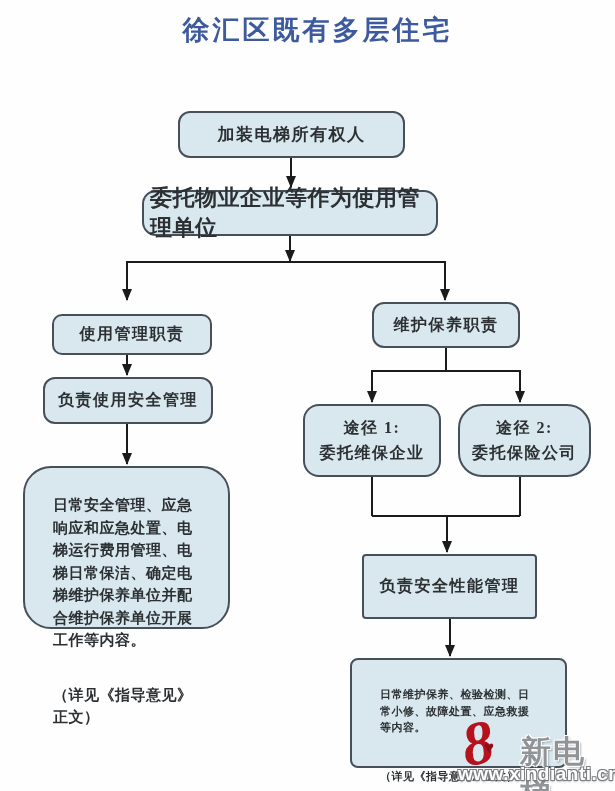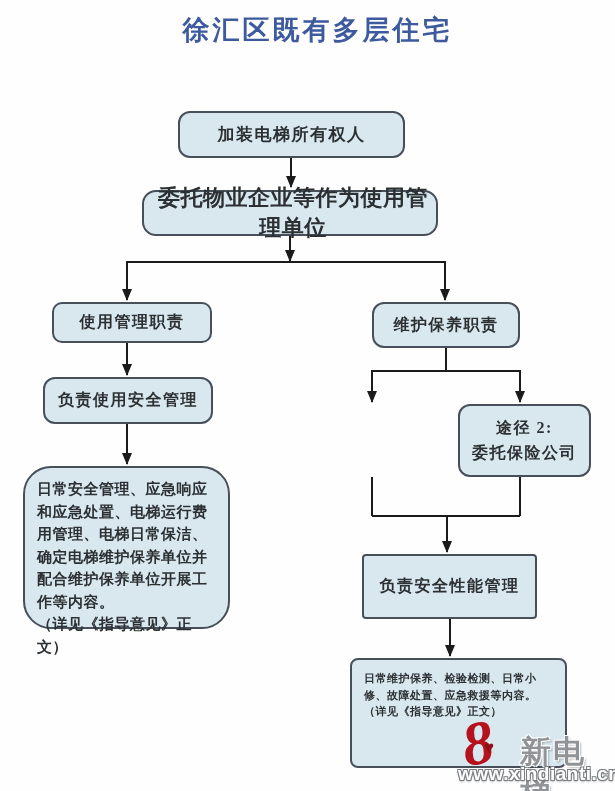--- a/index.html
+++ b/index.html
@@ -39,43 +39,42 @@
   .node {
     position: absolute;
     box-sizing: border-box;
     background: var(--box-fill, #d8e8ee);
     border: 2px solid var(--box-border, #47505a);
     color: var(--box-text, #2c3033);
     display: flex;
     flex-direction: column;
     align-items: center;
     justify-content: center;
-    text-align: center;
     font-family: "Liberation Serif", "DejaVu Serif", serif;
     font-weight: bold;
     letter-spacing: 1.5px;
   }
   .n-owner    { left: 178px; top: 111px; width: 227px; height: 47px; border-radius: 12px; font-size: 17px; }
   .n-entrust  { left: 142px; top: 190px; width: 296px; height: 46px; border-radius: 14px; font-size: 22px; letter-spacing: 0.5px; padding-left: 6px; }
-  .n-useduty  { left:  52px; top: 302px; width: 160px; height: 41px; border-radius: 10px; font-size: 16px; }
+  .n-useduty  { left:  52px; top: 314px; width: 160px; height: 41px; border-radius: 10px; font-size: 16px; }
   .n-mntduty  { left: 372px; top: 302px; width: 148px; height: 46px; border-radius: 12px; font-size: 16px; }
   .n-usesafe  { left:  43px; top: 377px; width: 170px; height: 47px; border-radius: 12px; font-size: 16px; }
   .n-path1    { left: 303px; top: 404px; width: 138px; height: 73px; border-radius: 16px; font-size: 16px; line-height: 1.55; }
-  .n-path2    { left: 458px; top: 404px; width: 133px; height: 73px; border-radius: 12px; font-size: 16px; line-height: 1.55; }
+  .n-path2    { left: 458px; top: 404px; width: 133px; height: 73px; border-radius: 24px; font-size: 16px; line-height: 1.55; }
   .n-perf     { left: 362px; top: 554px; width: 175px; height: 65px; border-radius: 4px; font-size: 16px; }
   .node.big {
     align-items: flex-start;
     justify-content: flex-start;
     text-align: left;
     padding: 10px 12px;
     letter-spacing: 0.5px;
   }
   .n-usedetail { left:  23px; top: 466px; width: 207px; height: 163px; border-radius: 28px; font-size: 15px; line-height: 1.5; }
   .n-mntdetail { left: 350px; top: 658px; width: 217px; height: 110px; border-radius: 8px; font-size: 11px; line-height: 1.5; }
-  .node.big p { margin: 0; }
+  .node.big p { margin: 16px; }
   .watermark { position: absolute; left: 0; top: 0; width: 615px; height: 791px; pointer-events: none; }
   .wm-eight {
     position: absolute;
     left: 462px; top: 712px;
     font-family: "Liberation Serif", "DejaVu Serif", serif;
     font-style: italic;
     font-weight: bold;
     font-size: 62px;
     line-height: 1;
     color: var(--brand-red, #b5121e);
@@ -160,20 +159,24 @@
   </div>
 
   <div class="node n-mntduty">
     <span>维护保养职责</span>
   </div>
 
   <div class="node n-usesafe">
     <span>负责使用安全管理</span>
   </div>
 
+  <div class="node n-path1">
+    <span>途径 1:</span>
+    <span>委托维保企业</span>
+  </div>
 
   <div class="node n-path2">
     <span>途径 2:</span>
     <span>委托保险公司</span>
   </div>
 
   <div class="node big n-usedetail">
     <p>日常安全管理、应急响应和应急处置、电梯运行费用管理、电梯日常保洁、确定电梯维护保养单位并配合维护保养单位开展工作等内容。</p>
     <p>（详见《指导意见》正文）</p>
   </div>

